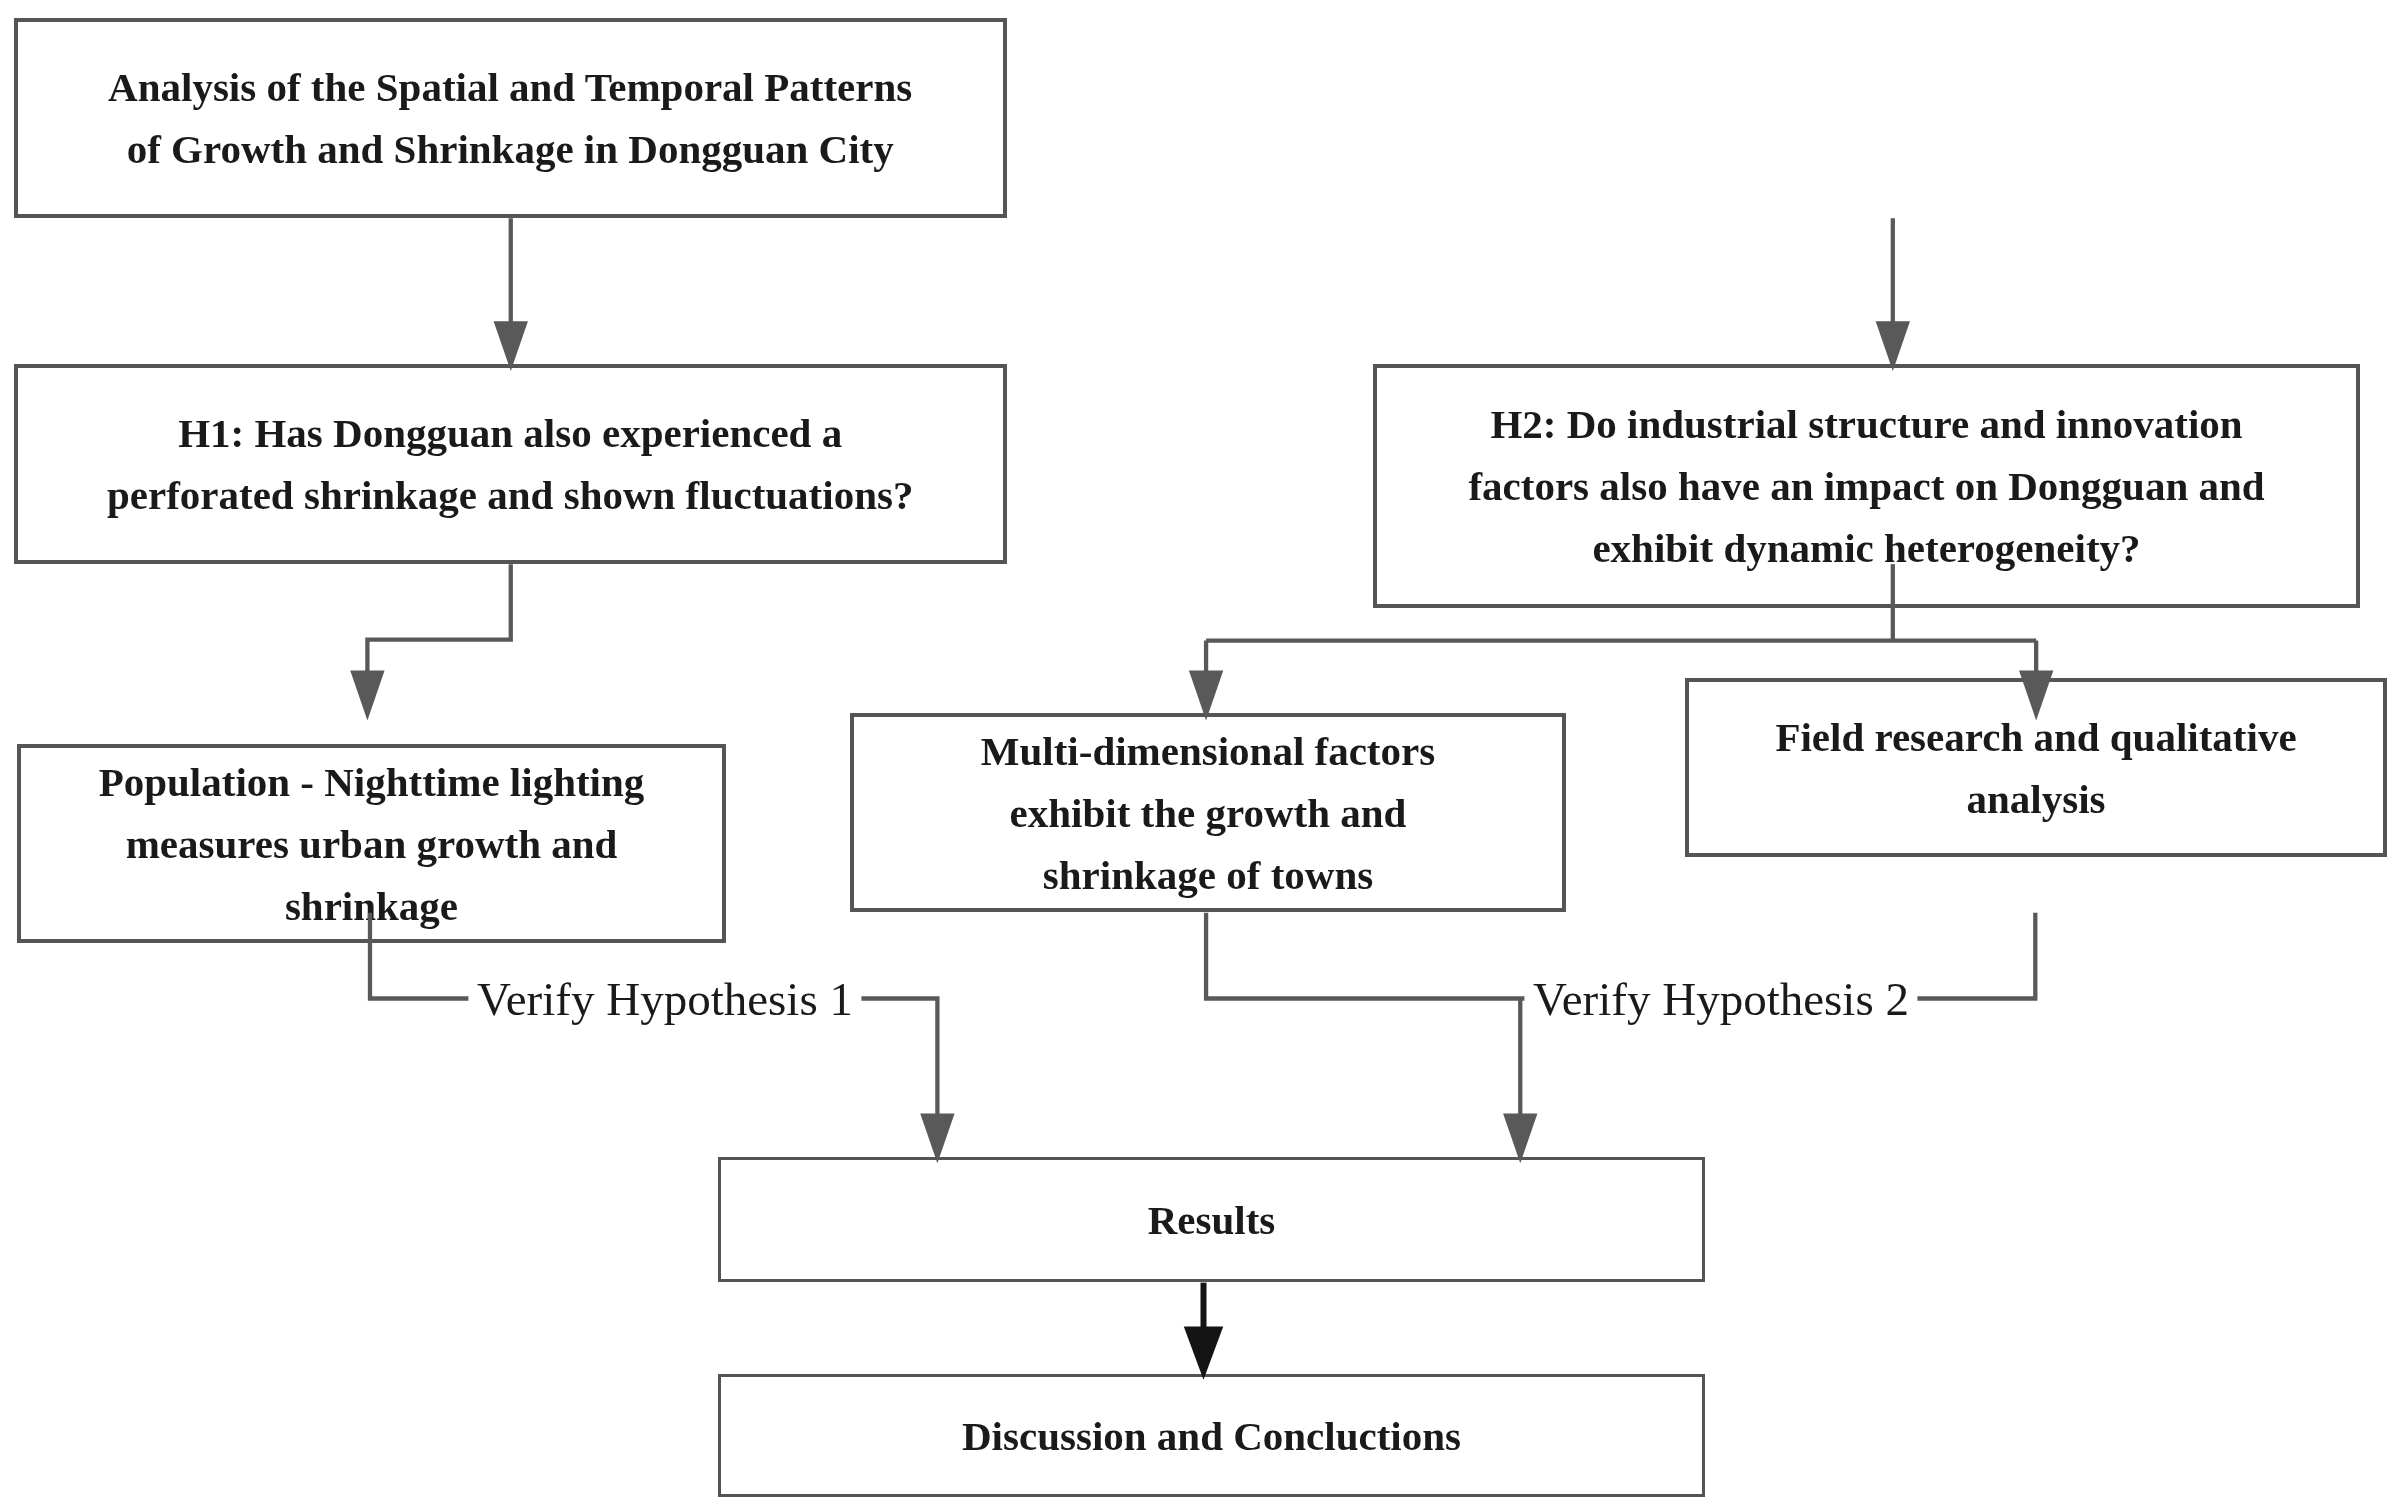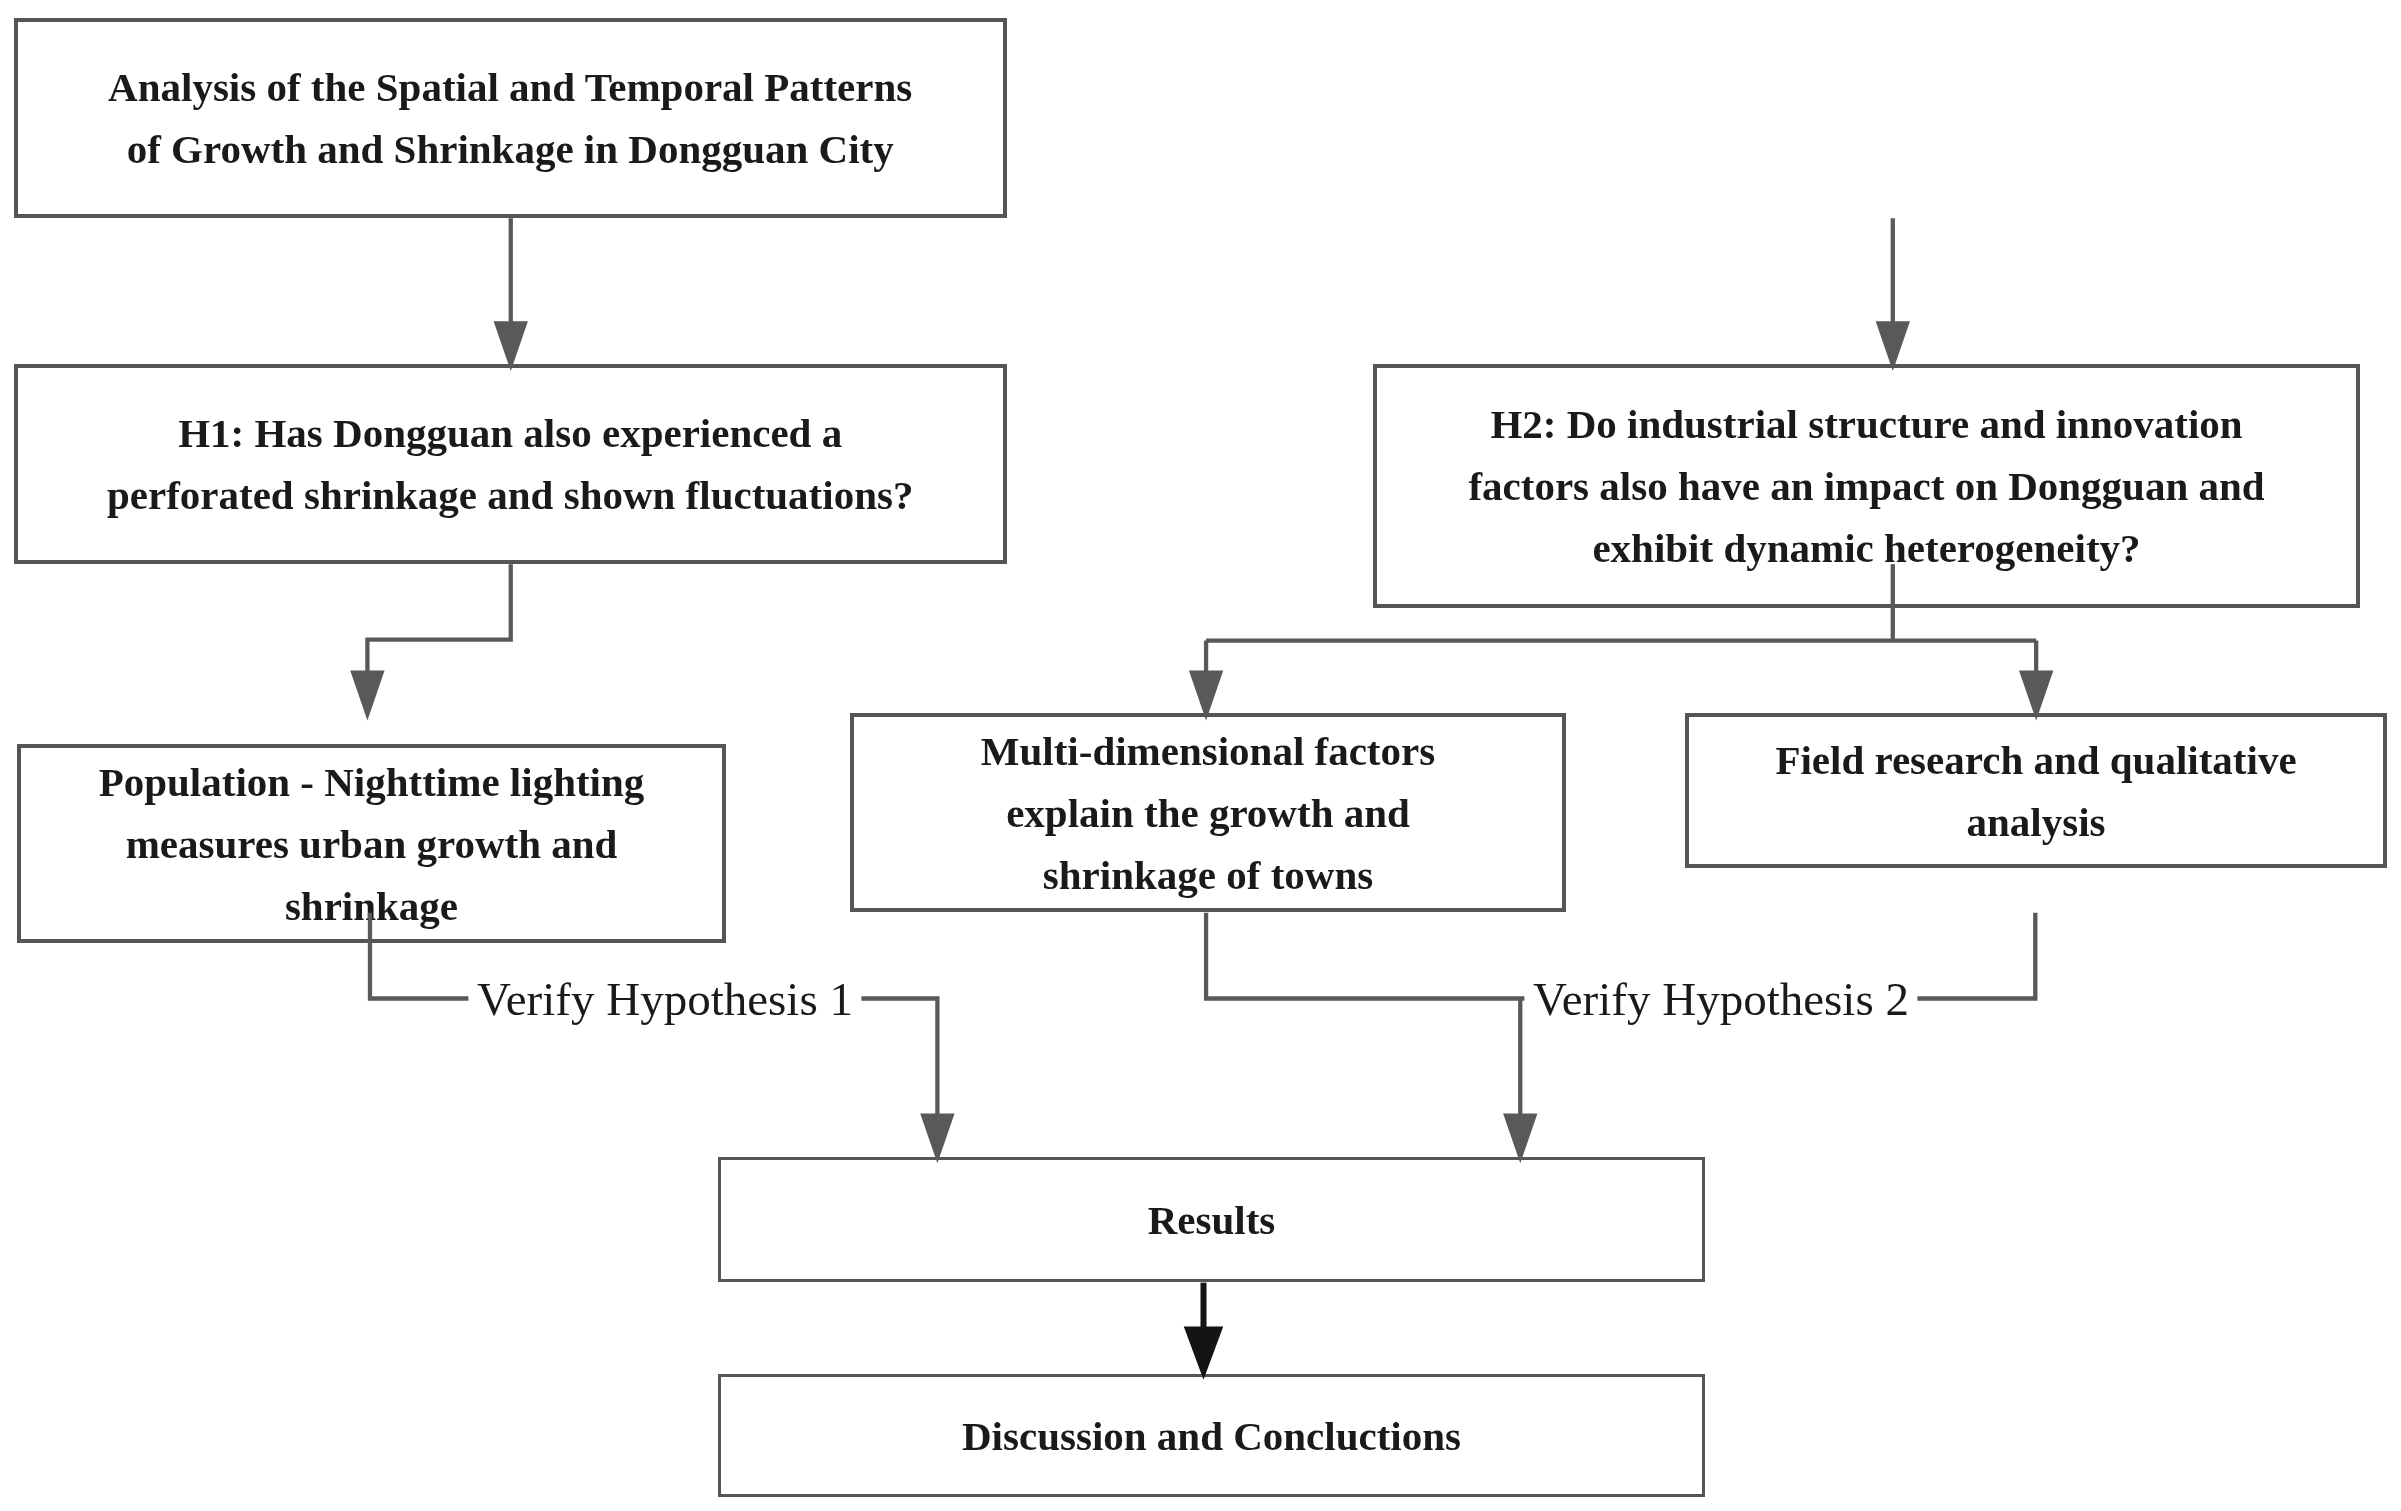--- a/index.html
+++ b/index.html
@@ -78,24 +78,24 @@
 exhibit dynamic heterogeneity?</span>
   </div>
 
   <div class="node" style="left:17px;top:744px;width:709px;height:199px">
     <span class="nlabel">Population - Nighttime lighting
 measures urban growth and
 shrinkage</span>
   </div>
   <div class="node" style="left:850px;top:713px;width:716px;height:199px">
     <span class="nlabel">Multi-dimensional factors
-explain the growth and
+exhibit the growth and
 shrinkage of towns</span>
   </div>
-  <div class="node" style="left:1685px;top:713px;width:702px;height:155px">
+  <div class="node" style="left:1685px;top:678px;width:702px;height:179px">
     <span class="nlabel">Field research and qualitative
 analysis</span>
   </div>
 
   <div class="node thin" style="left:718px;top:1157px;width:987px;height:125px">
     <span class="nlabel">Results</span>
   </div>
 
   <div class="node thin" style="left:718px;top:1374px;width:987px;height:123px">
     <span class="nlabel">Discussion and Concluctions</span>

